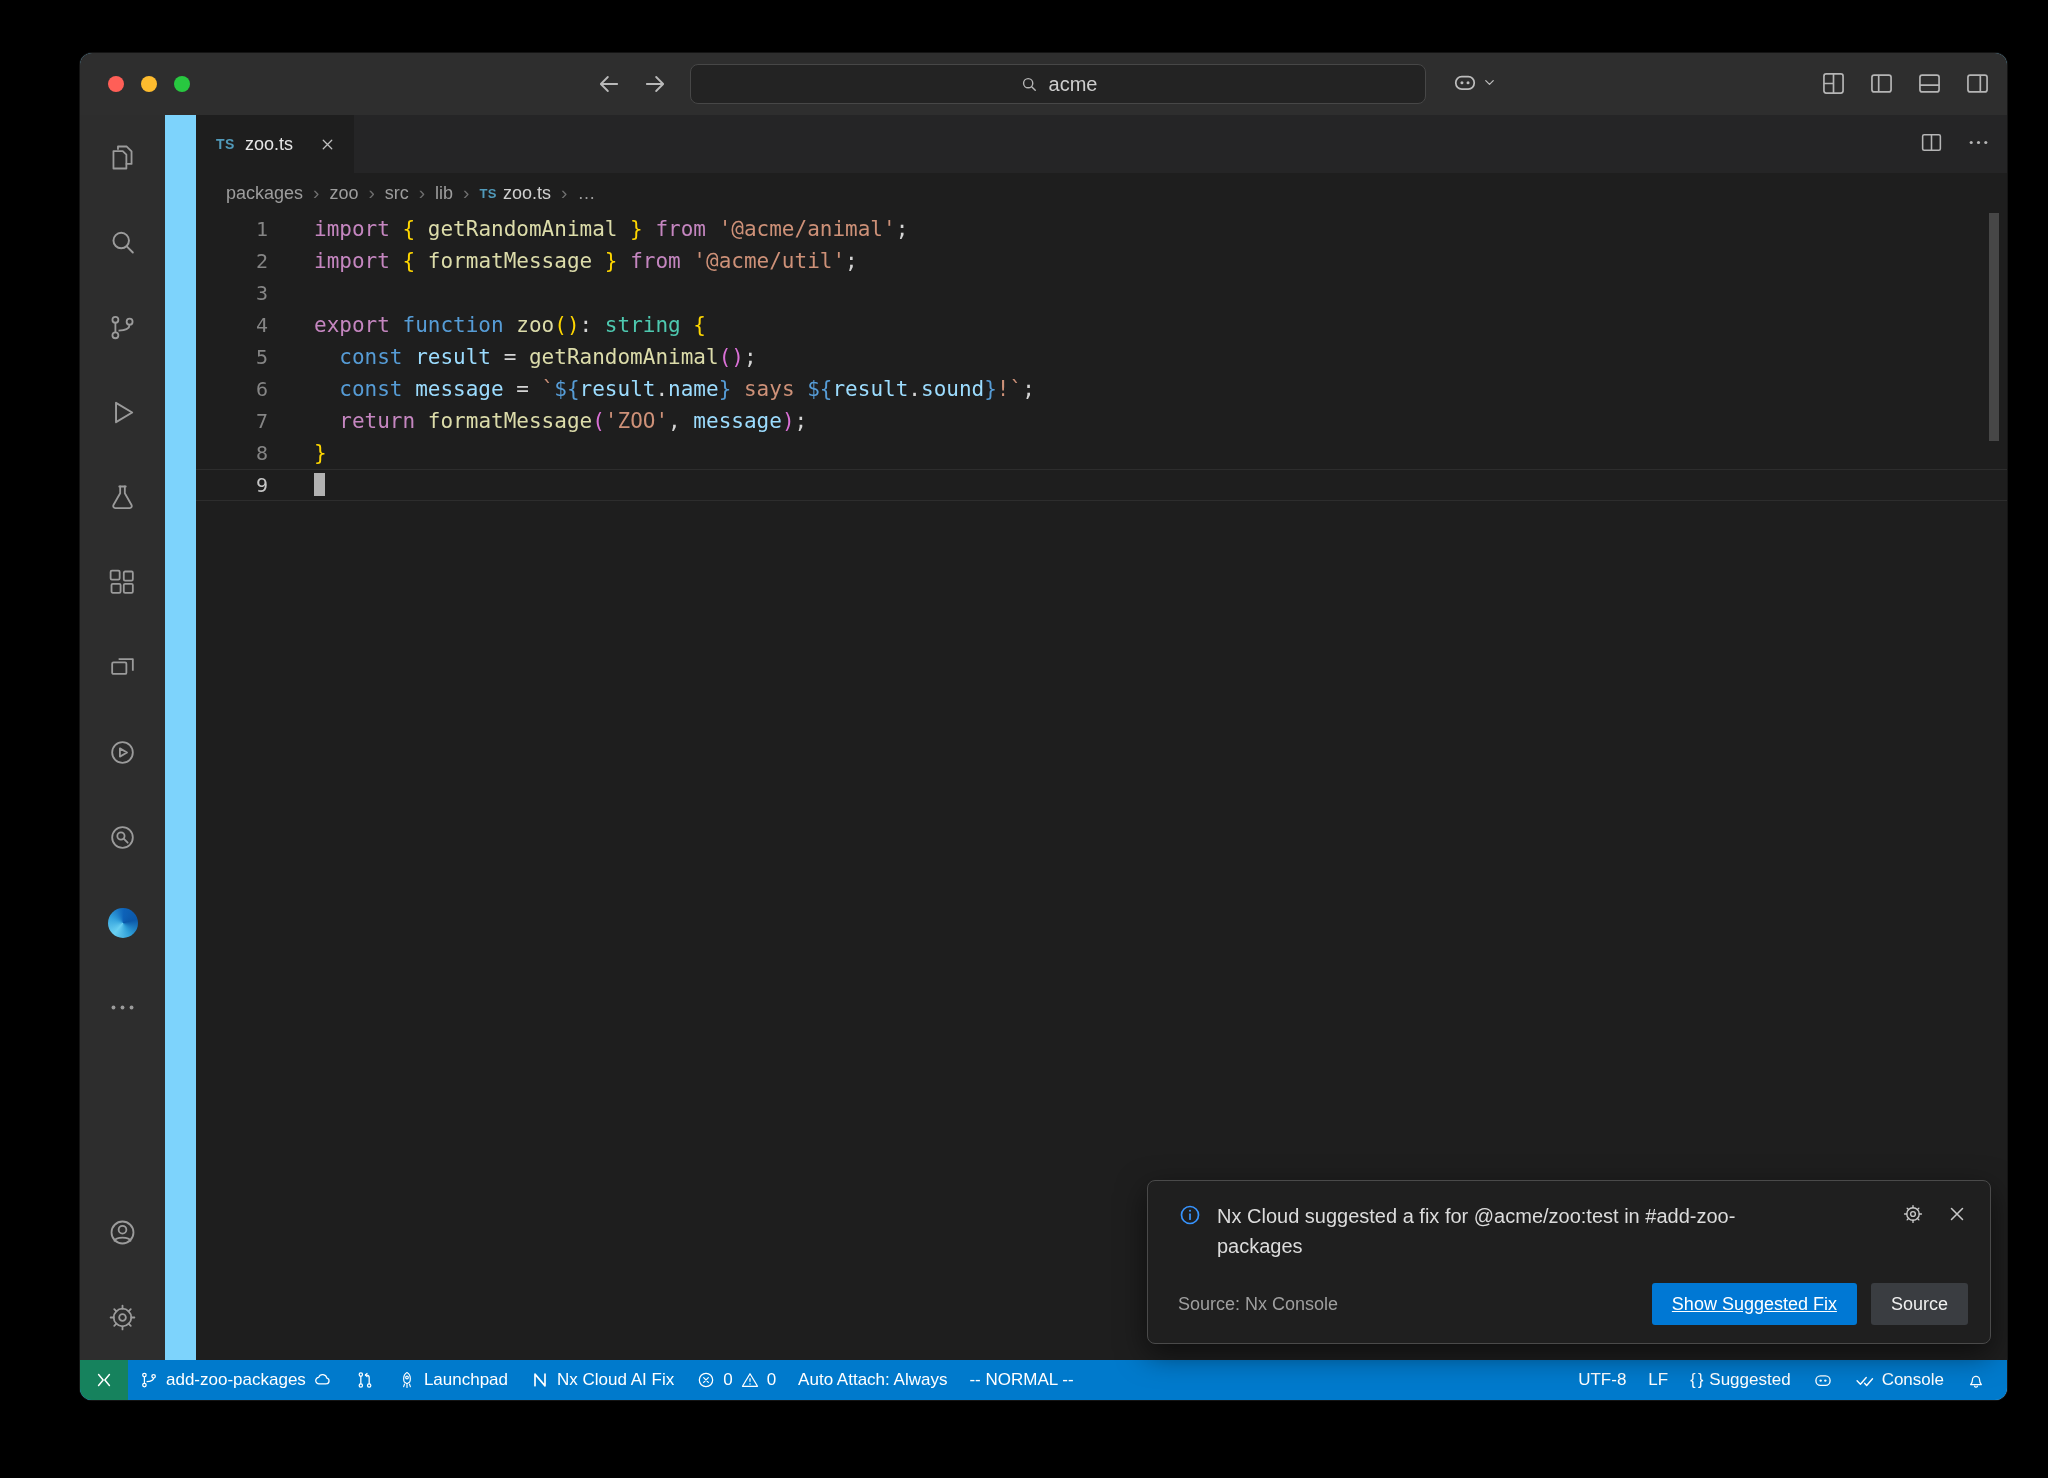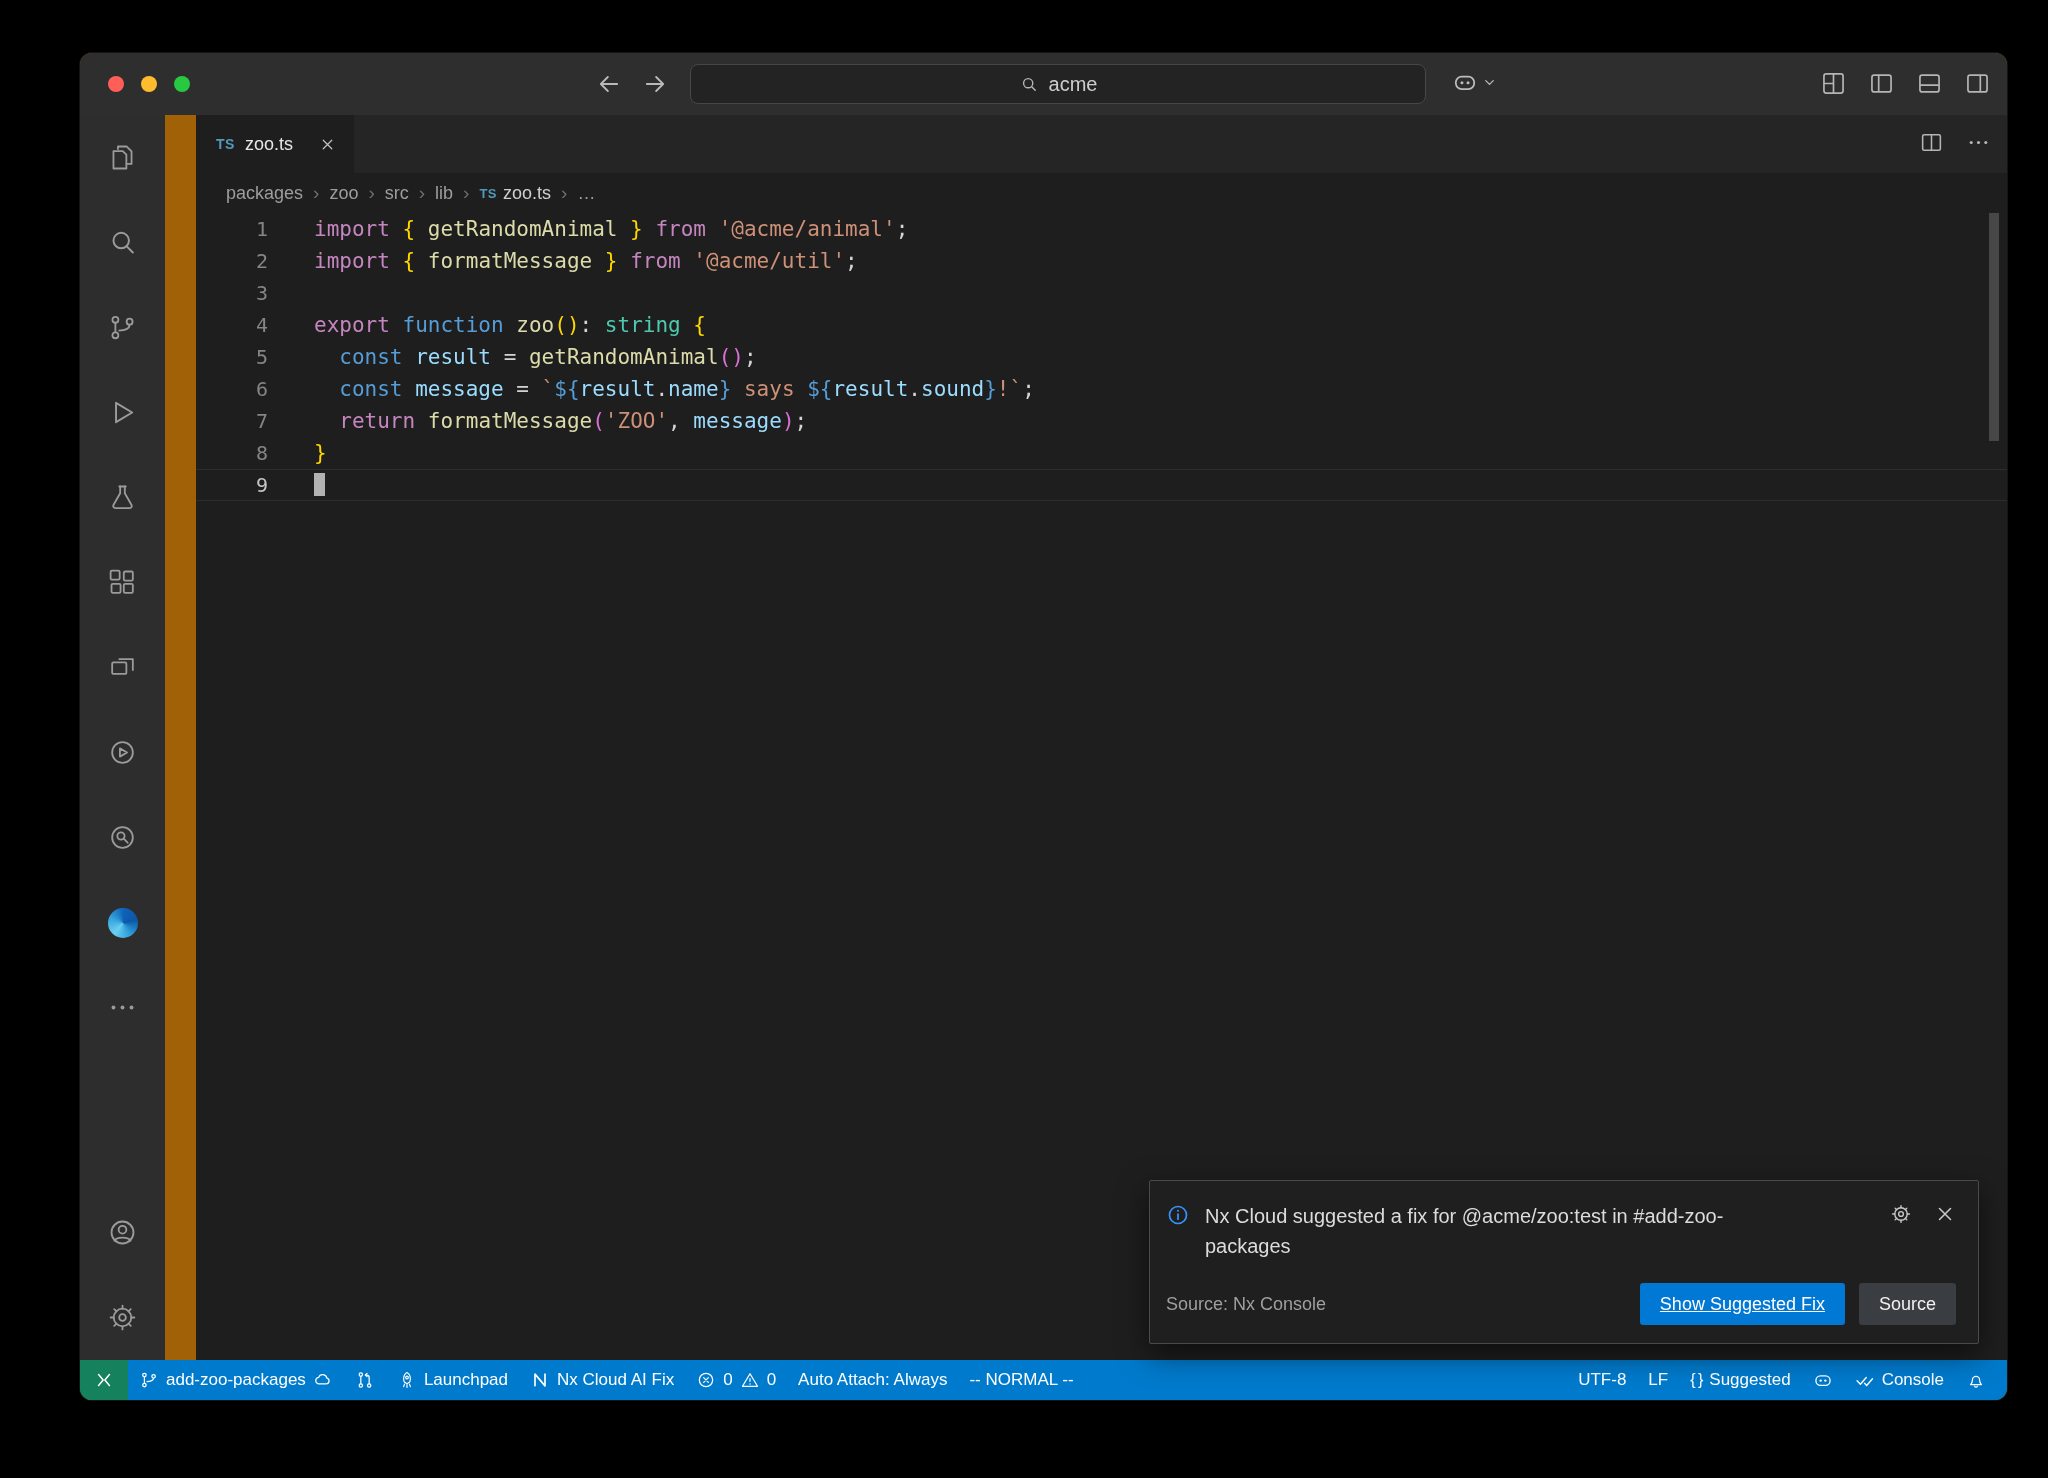--- a/index.html
+++ b/index.html
@@ -4,21 +4,21 @@
 <style>
   html,body { margin:0; padding:0; }
   body {
     width:2048px; height:1478px; position:relative;
     background:#000; overflow:hidden;
     font-family:"Liberation Sans", sans-serif;
     -webkit-font-smoothing:antialiased;
   }
   .window {
     position:absolute; left:80px; top:53px; width:1927px; height:1347px;
-    background:#a16207; border-radius:12px; overflow:hidden;
+    background:#7dd3fc; border-radius:12px; overflow:hidden;
     display:flex; flex-direction:column;
     box-shadow:0 0 0 1px rgba(255,255,255,0.08), 0 30px 80px rgba(0,0,0,0.65);
   }
 
   
   .titlebar { flex:0 0 62px; background:#2e2e2e; position:relative; }
   .traffic { position:absolute; left:28px; top:23px; display:flex; gap:17px; }
   .light { width:16px; height:16px; border-radius:50%; display:inline-block; }
   .light.red    { background:var(--traffic-red,#ff5f57); }
   .light.yellow { background:var(--traffic-yellow,#febc2e); }
@@ -99,23 +99,23 @@
     display:inline-block; width:11px; height:23px; background:#b2b2b2;
     vertical-align:middle; margin-bottom:3px;
   }
   .scrollbar-thumb {
     position:absolute; top:0; right:8px; width:10px; height:228px;
     background:rgba(121,121,121,0.45);
   }
 
   
   .toast {
-    position:absolute; right:28px; bottom:56px; width:790px;
-    background:#1f1f1f; border:1px solid #4a4a4a; border-radius:2px;
-    box-shadow:0 10px 30px rgba(0,0,0,0.55); padding:20px 22px 18px 16px;
+    position:absolute; right:16px; bottom:56px; width:790px;
+    background:#1f1f1f; border:1px solid #4a4a4a; border-radius:8px;
+    box-shadow:0 10px 30px rgba(0,0,0,0.55); padding:20px 22px 18px 30px;
     z-index:5;
   }
   .toast-row1 { display:flex; gap:15px; align-items:flex-start; }
   .toast-info { color:var(--info,#3794ff); flex:0 0 auto; margin-top:2px; }
   .toast-info svg { width:24px; height:24px; }
   .toast-msg { width:566px; color:#dcdcdc; font-size:20px; line-height:1.5; }
   .toast-actions { position:absolute; top:22px; right:22px; display:flex; gap:22px; color:#c8c8c8; }
   .toast-actions svg { width:22px; height:22px; }
   .toast-row2 { margin-top:22px; display:flex; align-items:center; }
   .toast-source { color:#9f9f9f; font-size:18px; }

